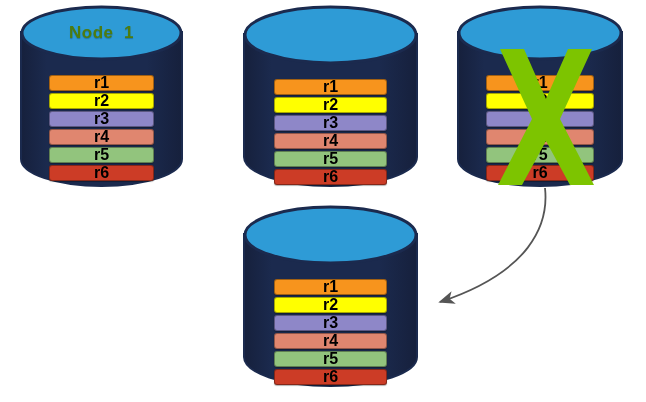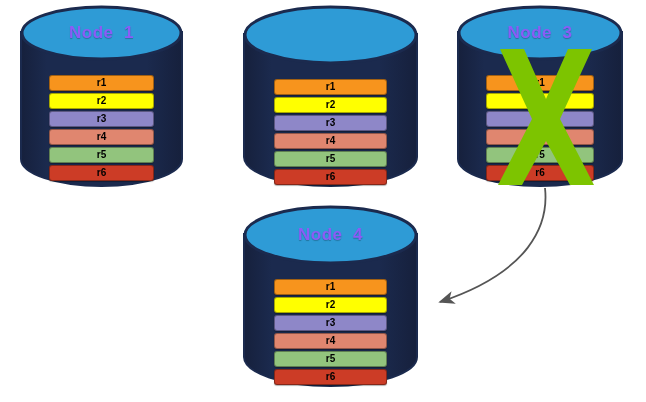--- a/index.html
+++ b/index.html
@@ -24,21 +24,21 @@
     position: absolute;
     left: 0;
     top: 0;
     overflow: visible;
   }
   .node-title {
     position: absolute;
     left: 0;
     width: 100%;
     text-align: center;
-    color: #8b5cf6;
+    color: #4d7c0f;
     font-weight: bold;
     font-size: 17px;
     letter-spacing: 0.5px;
     text-shadow: 0 1px 1px rgba(0,0,0,0.25);
     pointer-events: none;
     white-space: pre;
   }
   .rows {
     position: absolute;
     left: 0;
@@ -46,21 +46,21 @@
   }
   .row-bar {
     position: relative;
     box-sizing: border-box;
     height: 16px;
     margin-bottom: 2px;
     border-radius: 3px;
     border: 1px solid rgba(0,0,0,0.35);
     color: #000000;
     font-weight: bold;
-    font-size: 10px;
+    font-size: 16px;
     line-height: 14px;
     text-align: center;
     box-shadow: 0 1px 1px rgba(0,0,0,0.30);
   }
   .row-bar:last-child { margin-bottom: 3px; }
 
   .x-mark {
     position: absolute;
     pointer-events: none;
   }
@@ -129,21 +129,20 @@
             <linearGradient id="grad2" x1="0" y1="0" x2="1" y2="0">
               <stop offset="0%" stop-color="#16203c"></stop>
               <stop offset="16%" stop-color="#1b2a4e"></stop>
               <stop offset="78%" stop-color="#1b2a4e"></stop>
               <stop offset="100%" stop-color="#16203c"></stop>
             </linearGradient>
           </defs>
           <path d="M 1,27 L 1,154 A 82,27 0 0 0 165,154 L 165,27 Z" fill="url(#grad2)" stroke="#1b2a4e" stroke-width="2"></path>
           <ellipse cx="83" cy="28" rx="81" ry="26" fill="#2e9bd6" stroke="#1b2a4e" stroke-width="3"></ellipse>
         </svg>
-        <div class="node-title" style="top: 18px;">Node  3</div>
         <div class="rows" style="top: 70px; padding-left: 29px; padding-right: 29px; box-sizing: border-box;">
           <div class="row-bar" style="background: rgb(247, 148, 29);">r1</div>
           <div class="row-bar" style="background: rgb(255, 255, 0);">r2</div>
           <div class="row-bar" style="background: rgb(142, 135, 200);">r3</div>
           <div class="row-bar" style="background: rgb(224, 134, 111);">r4</div>
           <div class="row-bar" style="background: rgb(146, 196, 125);">r5</div>
           <div class="row-bar" style="background: rgb(204, 60, 38);">r6</div>
         </div>
         <svg class="x-mark" width="104" height="136" viewBox="0 0 104 136" style="left: 37px; top: 44px;">
           <path d="M 6,0 L 30,0 L 52,50 L 74,0 L 98,0 L 66,70 L 100,136 L 76,136 L 52,92 L 28,136 L 4,136 L 38,70 Z" fill="#7dc400"></path>
@@ -155,21 +154,20 @@
             <linearGradient id="grad3" x1="0" y1="0" x2="1" y2="0">
               <stop offset="0%" stop-color="#16203c"></stop>
               <stop offset="16%" stop-color="#1b2a4e"></stop>
               <stop offset="78%" stop-color="#1b2a4e"></stop>
               <stop offset="100%" stop-color="#16203c"></stop>
             </linearGradient>
           </defs>
           <path d="M 1,29 L 1,152 A 86.5,29 0 0 0 174,152 L 174,29 Z" fill="url(#grad3)" stroke="#1b2a4e" stroke-width="2"></path>
           <ellipse cx="87.5" cy="30" rx="85.5" ry="28" fill="#2e9bd6" stroke="#1b2a4e" stroke-width="3"></ellipse>
         </svg>
-        <div class="node-title" style="top: 20px;">Node  4</div>
         <div class="rows" style="top: 74px; padding-left: 31px; padding-right: 31px; box-sizing: border-box;">
           <div class="row-bar" style="background: rgb(247, 148, 29);">r1</div>
           <div class="row-bar" style="background: rgb(255, 255, 0);">r2</div>
           <div class="row-bar" style="background: rgb(142, 135, 200);">r3</div>
           <div class="row-bar" style="background: rgb(224, 134, 111);">r4</div>
           <div class="row-bar" style="background: rgb(146, 196, 125);">r5</div>
           <div class="row-bar" style="background: rgb(204, 60, 38);">r6</div>
         </div>
       </div>
     </div>

